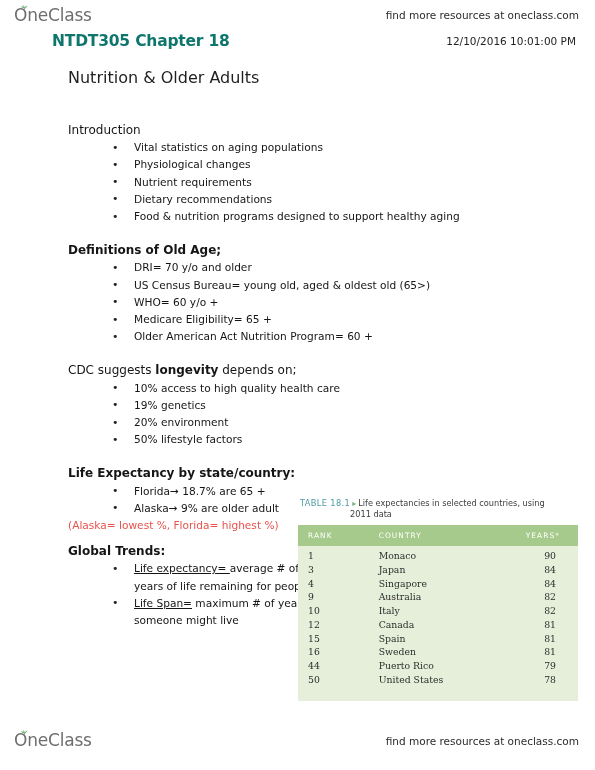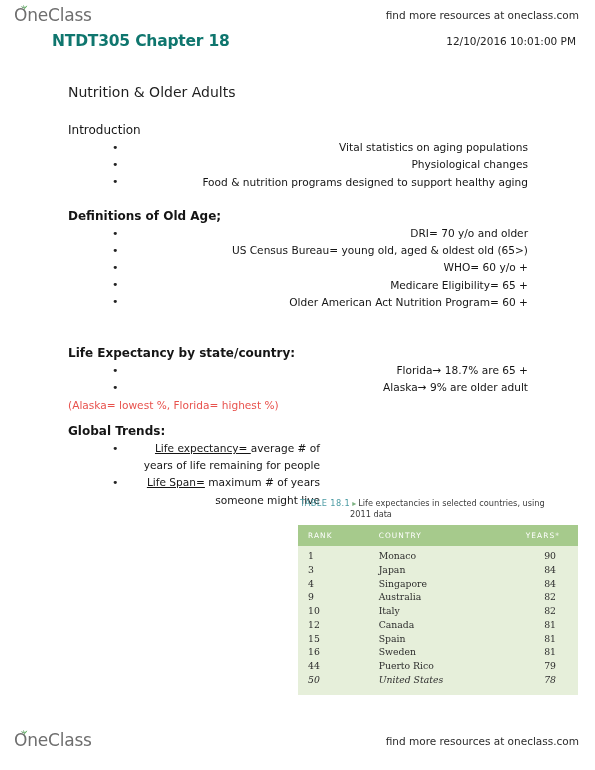--- a/index.html
+++ b/index.html
@@ -74,23 +74,22 @@
     position: absolute;
     right: 19px;
     top: 35px;
     font-size: 10.5px;
     color: #222222;
   }
   .doc-subtitle {
     position: absolute;
     left: 68px;
     top: 68px;
-    font-size: 14px;
+    font-size: 16px;
     color: #1f1f1f;
-    margin-top: 16px;
   }
 
   
   .content {
     position: absolute;
     left: 68px;
     top: 122px;
     width: 460px;
     font-size: 10.6px;
     line-height: 17.2px;
@@ -109,21 +108,20 @@
 
   ul.bullets {
     list-style: none;
     margin: 0;
     padding: 0 0 0 44px;
   }
   ul.bullets > li {
     position: relative;
     padding-left: 22px;
     line-height: 17.2px;
-    text-align: right;
   }
   ul.bullets > li::before {
     content: "\2022";
     position: absolute;
     left: 0;
     top: -0.5px;
     font-size: 11px;
     color: #222;
   }
   .u { text-decoration: underline; }
@@ -201,21 +199,21 @@
     line-height: 11.5px;
   }
   table.lifetable tbody td.col-country { padding-left: 26px; margin-top: 12px; }
   table.lifetable tbody td.col-years {
     text-align: right;
     padding-right: 22px;
     padding-left: 0;
     margin-top: 16px;
   }
   table.lifetable tbody tr:first-child td { padding-top: 4px; }
-  table.lifetable tbody tr:last-child td { padding-bottom: 9px; font-style: italic; }
+  table.lifetable tbody tr:last-child td { padding-bottom: 15px; }
 
   
   .site-footer {
     position: absolute;
     left: 0;
     bottom: 14px;
     width: 595px;
     height: 26px;
   }
   .site-footer .brand {
@@ -250,39 +248,50 @@
   <div class="doc-date">12/10/2016 10:01:00 PM</div>
   <div class="doc-subtitle">Nutrition &amp; Older Adults</div>
 
   <div class="content">
 
     <div>
       <p class="sec-head">Introduction</p>
       <ul class="bullets">
         <li>Vital statistics on aging populations</li>
         <li>Physiological changes</li>
+        <li>Nutrient requirements</li>
+        <li>Dietary recommendations</li>
         <li>Food &amp; nutrition programs designed to support healthy aging</li>
       </ul>
     </div>
 
     <div class="spacer-lg"></div>
 
     <div>
       <p class="sec-head bold">Definitions of Old Age;</p>
       <ul class="bullets">
         <li>DRI= 70 y/o and older</li>
         <li>US Census Bureau=  young old, aged &amp; oldest old (65&gt;)</li>
         <li>WHO= 60 y/o +</li>
         <li>Medicare Eligibility= 65 +</li>
         <li>Older American Act Nutrition Program= 60 +</li>
       </ul>
     </div>
 
     <div class="spacer-lg"></div>
 
+    <div>
+      <p class="sec-head"><span>CDC suggests </span><span class="b">longevity</span><span> depends on;</span></p>
+      <ul class="bullets">
+        <li>10% access to high quality health care</li>
+        <li>19% genetics</li>
+        <li>20% environment</li>
+        <li>50% lifestyle factors</li>
+      </ul>
+    </div>
 
     <div class="spacer-lg"></div>
 
     <div>
       <p class="sec-head bold">Life Expectancy by state/country:</p>
       <ul class="bullets">
         <li>Florida→ 18.7% are 65 +</li>
         <li>Alaska→ 9% are older adult</li>
       </ul>
       <p class="note-red">(Alaska= lowest %, Florida= highest %)</p>

